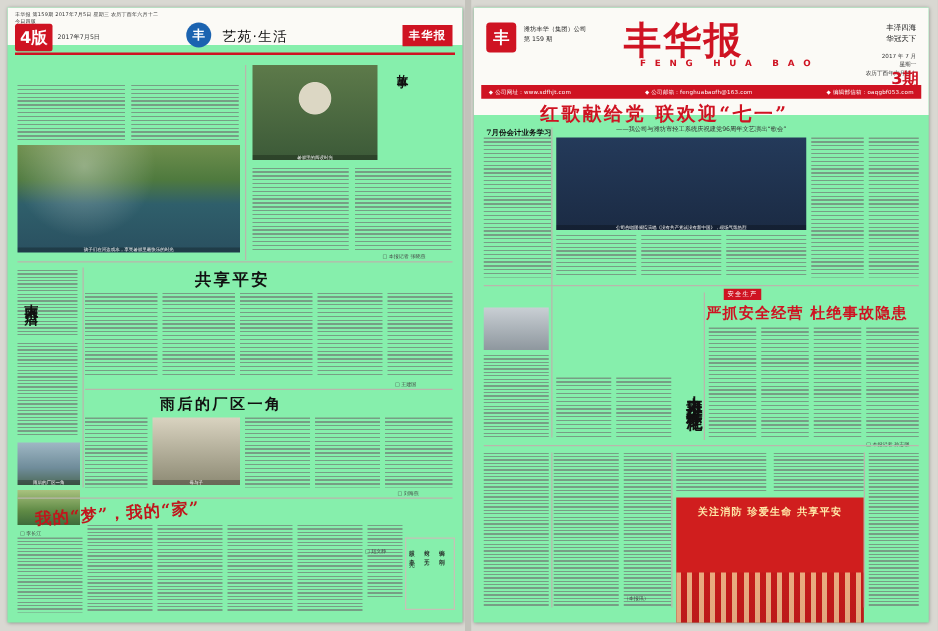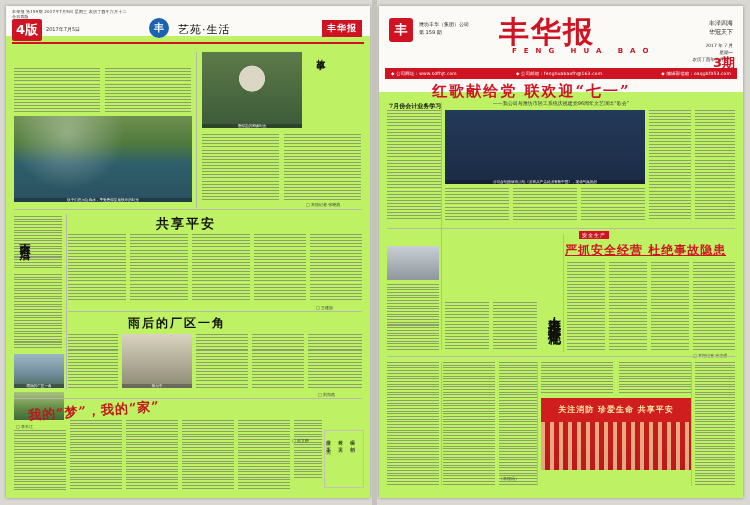--- a/index.html
+++ b/index.html
@@ -11,21 +11,21 @@
   }
   .sheet{
     position:relative;
     width:750px;height:505px;
     background:#d9d8d2;
   }
   .page{
     position:absolute;
     top:6px;
     width:364px;height:492px;
-    background:#bef264;
+    background:#86efac;
     box-shadow:0 0 3px rgba(0,0,0,.35);
     overflow:hidden;
   }
   .page-left{left:6px;}
   .page-right{left:379px;}
 
   
   .vtext{
     writing-mode:vertical-rl;
     text-orientation:upright;
@@ -114,21 +114,21 @@
     position:absolute;
     writing-mode:vertical-rl;
     font-family:"DejaVu Serif","Liberation Serif",serif;
     font-weight:bold;color:#111;
   }
   .htitle{
     position:absolute;
     font-family:"DejaVu Serif","Liberation Serif",serif;
     font-weight:bold;color:#111;
   }
-  .redtitle{color:#cf1322;text-decoration:underline;}
+  .redtitle{color:#cf1322;}
   .byline{position:absolute;font-size:4px;color:#444;}
 
   .scriptart{
     position:absolute;
     font-family:"DejaVu Serif","Liberation Serif",serif;
     font-weight:bold;color:#c0161c;
     transform:rotate(-4deg);
   }
 
   
@@ -327,21 +327,21 @@
     <div class="photo p-work" style="left:8px;top:240px;width:52px;height:34px;"></div>
     <div class="fakelines dense" style="position:absolute;left:8px;top:278px;width:52px;height:66px;"></div>
 
     <div class="rule-h" style="left:8px;top:350px;width:348px;"></div>
 
     <div class="fakelines dense" style="position:absolute;left:8px;top:356px;width:52px;height:124px;"></div>
     <div class="fakelines dense" style="position:absolute;left:64px;top:356px;width:52px;height:124px;"></div>
     <div class="fakelines dense" style="position:absolute;left:120px;top:356px;width:38px;height:124px;"></div>
     <div class="fakelines dense" style="position:absolute;left:316px;top:356px;width:40px;height:124px;"></div>
 
-    <div class="photo p-red-crowd" style="left:162px;top:392px;width:150px;height:72px;">
+    <div class="photo p-red-crowd" style="left:162px;top:392px;width:150px;height:108px;">
       <div style="position:absolute;left:0;top:6px;width:100%;text-align:center;font-size:8px;font-weight:bold;color:#ffe9a8;letter-spacing:1px;">关注消防  珍爱生命  共享平安</div>
       <div style="position:absolute;left:0;bottom:0;width:100%;height:48px;
                   background:repeating-linear-gradient(to right,#f3d8a0 0 4px,#c01a1a 4px 9px);opacity:.75;"></div>
     </div>
 
     <div class="fakelines dense" style="position:absolute;left:162px;top:356px;width:72px;height:32px;"></div>
     <div class="fakelines dense" style="position:absolute;left:240px;top:356px;width:72px;height:32px;"></div>
 
     <div class="byline" style="left:120px;top:470px;">（本报讯）</div>
 

